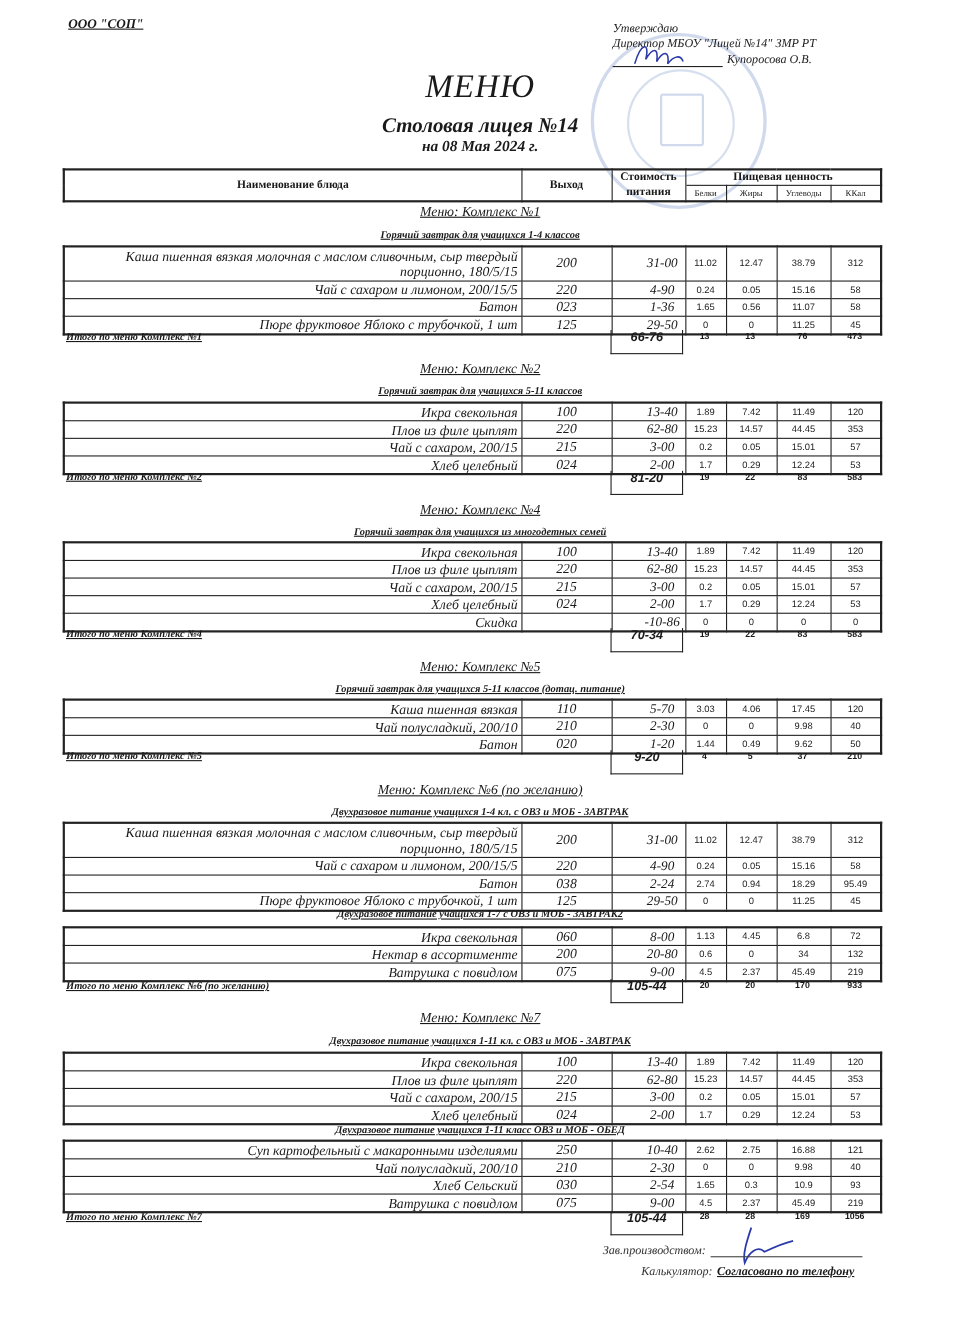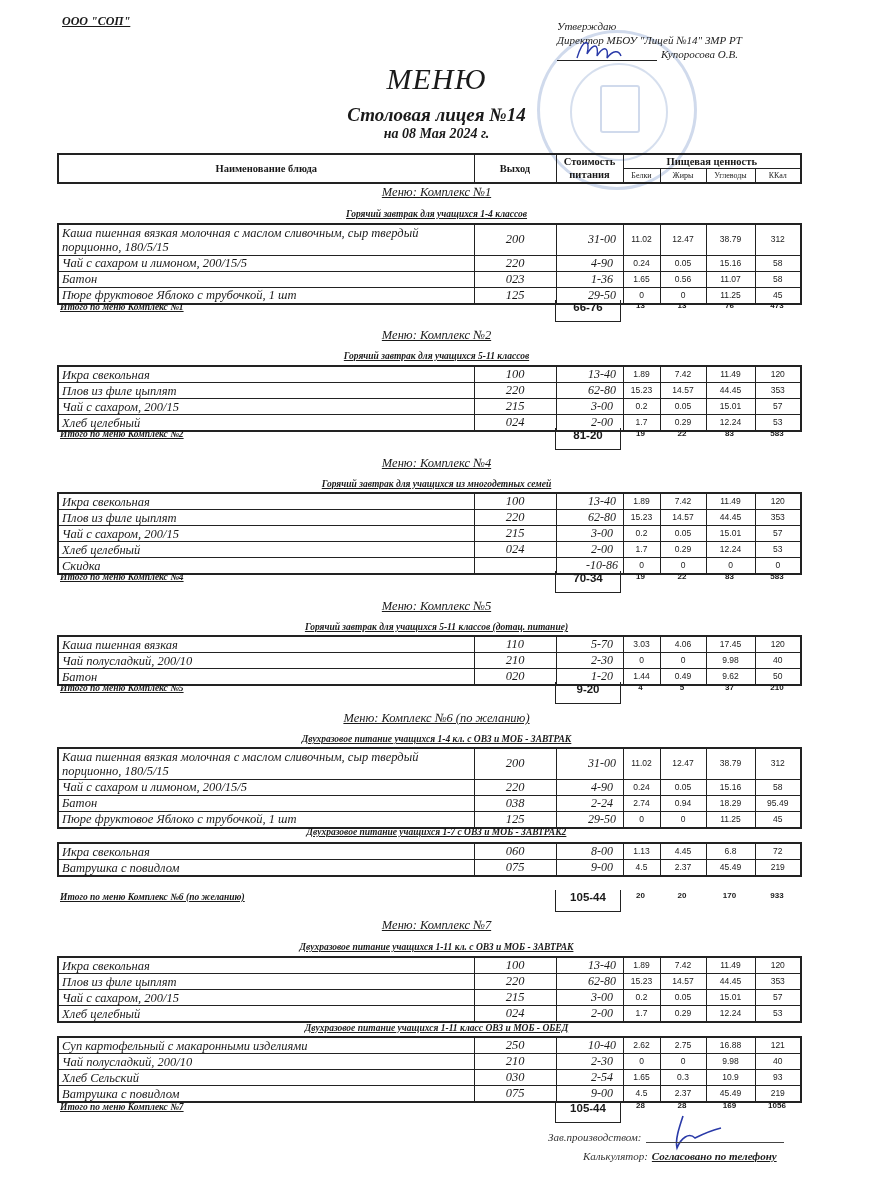--- a/index.html
+++ b/index.html
@@ -24,29 +24,29 @@
   table { border-collapse: collapse; position: absolute; left: 57px; width: 743px; table-layout: fixed; }
   td, th { border: 1px solid #222; padding: 0 3px; overflow: hidden; white-space: nowrap; }
   .hdr th { font-weight: bold; font-size: 10.5px; text-align: center; height: 13px; line-height: 12px; }
   .hdr .small { font-weight: normal; font-size: 8px; }
   .hdr { border: 2px solid #222; }
 
   .menu-title { position: absolute; left: 0; width: 873px; text-align: center; font-size: 12.5px; font-style: italic; text-decoration: underline; }
   .sub-title { position: absolute; left: 0; width: 873px; text-align: center; font-size: 9.5px; font-weight: bold; font-style: italic; text-decoration: underline; }
 
   .rows td { font-size: 12.5px; height: 15px; line-height: 15px; }
-  .rows td.name { font-style: italic; text-align: left; white-space: normal; line-height: 14px; }
+  .rows td.name { font-style: italic; text-align: right; white-space: normal; line-height: 14px; }
   .rows td.out { font-style: italic; text-align: center; }
   .rows td.cost { font-style: italic; text-align: center; font-size: 12px; padding-left: 28px; }
   .rows td.num { font-family: "Liberation Sans", sans-serif; font-size: 8.5px; text-align: center; }
   .rows { border: 2px solid #222; }
 
   .total-label { position: absolute; left: 60px; font-size: 9.5px; font-weight: bold; font-style: italic; text-decoration: underline; }
   .total-box { position: absolute; left: 555px; width: 66px; height: 22px; border: 1px solid #222; border-top: none;
-               font-family: "Liberation Sans", sans-serif; font-weight: bold; font-size: 11.5px; text-align: center; line-height: 14px; box-sizing: border-box; }
+               font-family: "Liberation Sans", sans-serif; font-weight: bold; font-size: 11.5px; text-align: center; line-height: 14px; box-sizing: border-box; font-style: italic; }
   .total-num { position: absolute; font-family: "Liberation Sans", sans-serif; font-weight: bold; font-size: 8px; text-align: center; }
 
   .footer1 { left: 548px; top: 1131px; font-size: 11px; font-style: italic; color: #333; }
   .footer1 .ul { display: inline-block; width: 138px; border-bottom: 1px solid #444; margin-left: 4px; vertical-align: bottom; height: 10px; }
   .footer2 { left: 583px; top: 1150px; font-size: 11px; font-style: italic; color: #333; }
   .footer2 b { text-decoration: underline; margin-left: 4px; color: #1a1a1a; }
   .sig2 { left: 665px; top: 1112px; width: 60px; height: 40px; }
 </style>
 </head>
 <body>
@@ -394,20 +394,29 @@
     </colgroup>
   <tbody>
       <tr>
     <td class="name">Икра свекольная</td>
     <td class="out">060</td>
     <td class="cost">8-00</td>
     <td class="num">1.13</td>
     <td class="num">4.45</td>
     <td class="num">6.8</td>
     <td class="num">72</td>
+  </tr>
+  <tr>
+    <td class="name">Нектар в ассортименте</td>
+    <td class="out">200</td>
+    <td class="cost">20-80</td>
+    <td class="num">0.6</td>
+    <td class="num">0</td>
+    <td class="num">34</td>
+    <td class="num">132</td>
   </tr>
   <tr>
     <td class="name">Ватрушка с повидлом</td>
     <td class="out">075</td>
     <td class="cost">9-00</td>
     <td class="num">4.5</td>
     <td class="num">2.37</td>
     <td class="num">45.49</td>
     <td class="num">219</td>
   </tr>

